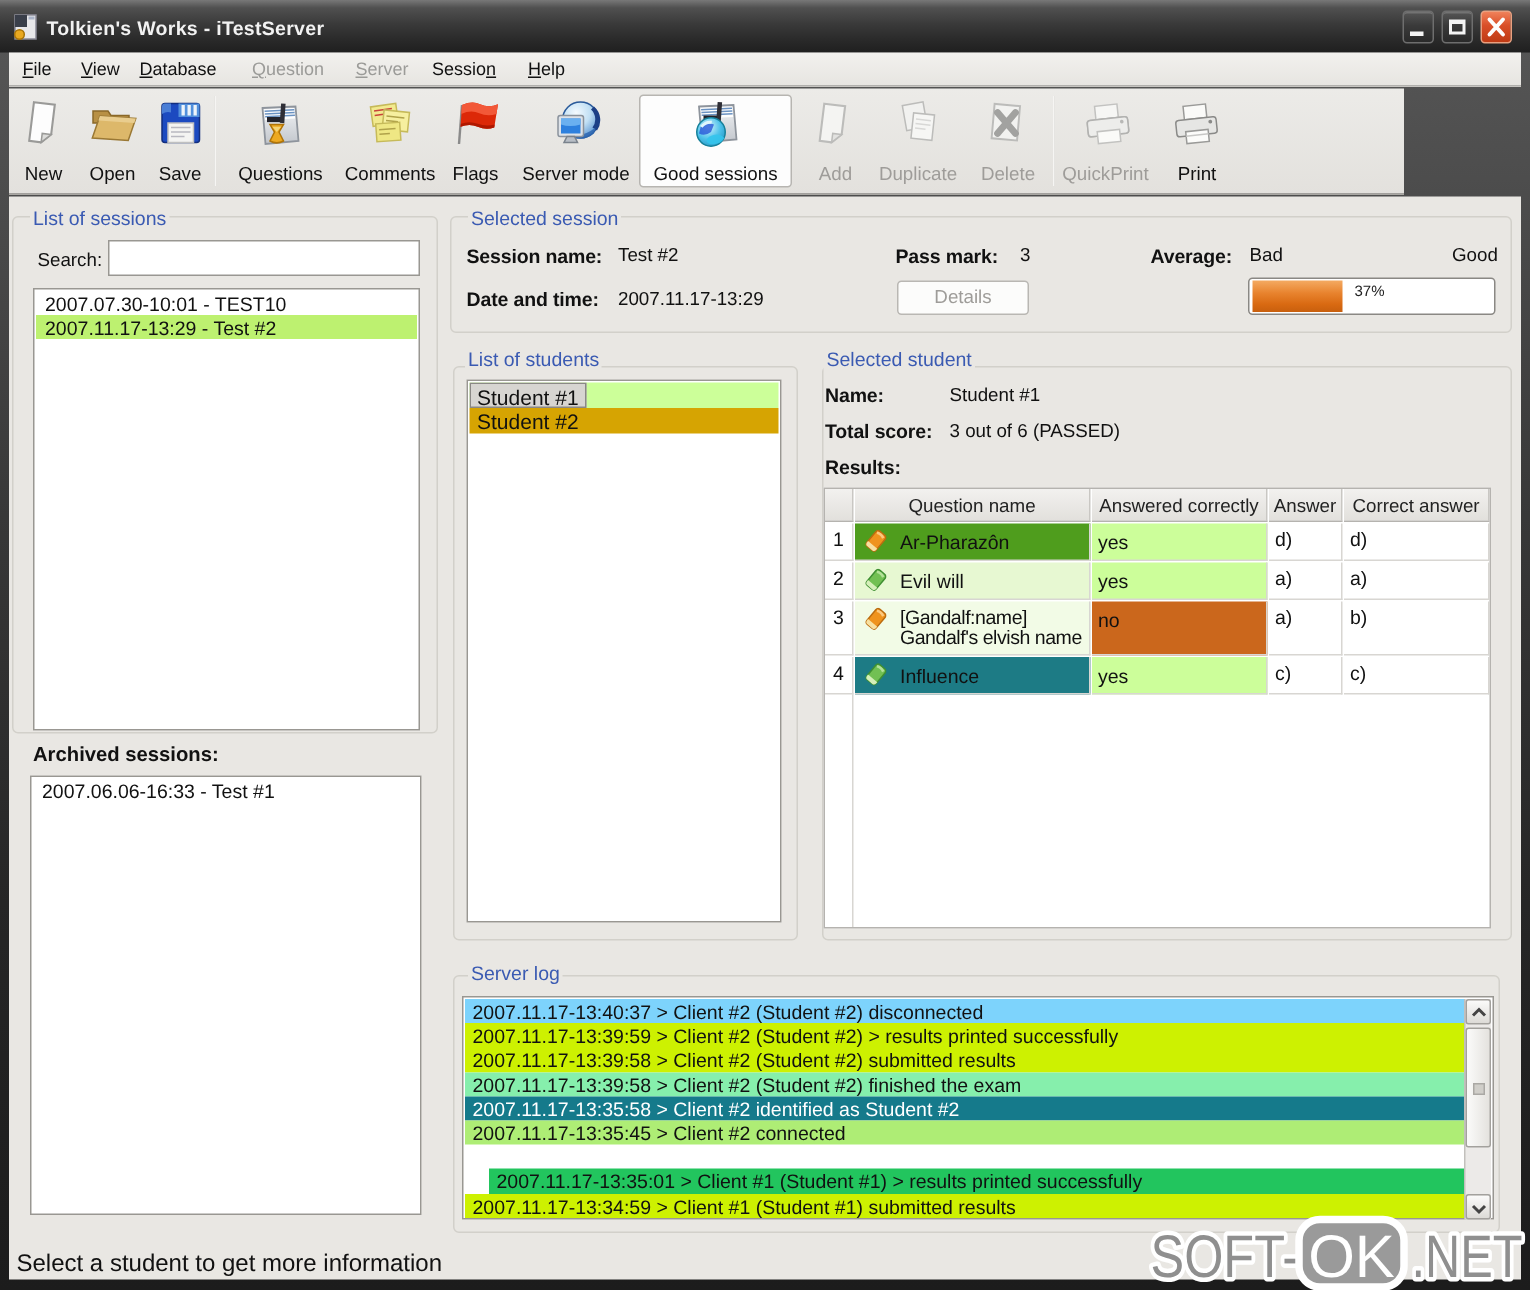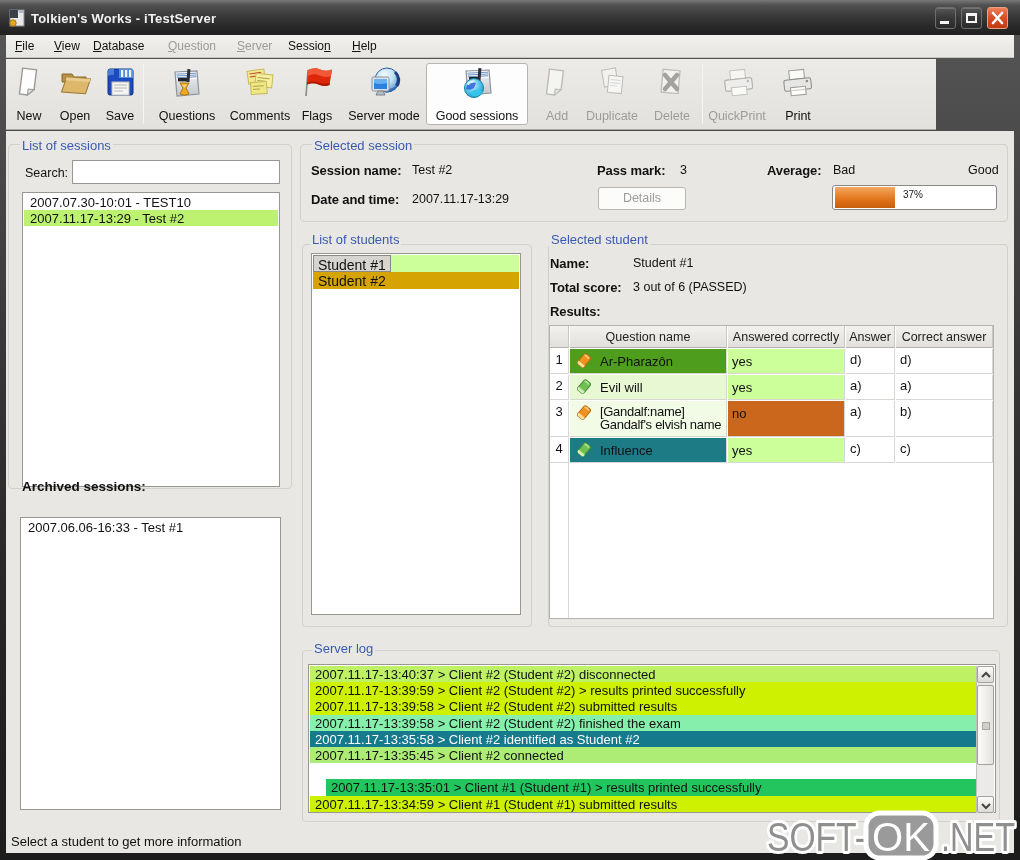--- a/index.html
+++ b/index.html
@@ -24,21 +24,21 @@
 
 #toolbar { position:absolute; left:6px; top:59px; width:930px; height:71px; background:linear-gradient(#ecebe8,#e3e1dd); border-bottom:1px solid #a9a7a3; }
 .tsep { position:absolute; top:5px; height:60px; width:1px; background:#c2c0bc; border-right:1px solid #f6f5f3; }
 .tlabel { position:absolute; top:50px; font-size:12.5px; color:#111; text-align:center; }
 .tlabel.dis { color:#9e9c99; }
 .ticon { position:absolute; top:7px; }
 #savedbtn { position:absolute; left:420px; top:4px; width:102px; height:62px; background:#fdfdfd; border:1px solid #b7b5b1; border-radius:3px; }
 
 #client { position:absolute; left:6px; top:131px; width:1008px; height:695px; background:#e9e7e3; }
 
-#status { position:absolute; left:6px; top:826px; width:1008px; height:27px; background:#e9e7e3; font-size:13px; color:#111; }
+#status { position:absolute; left:6px; top:826px; width:1008px; height:27px; background:#e9e7e3; font-size:16px; color:#111; }
 #status span { position:absolute; left:5px; top:8px; }
 
 .group { position:absolute; border:1px solid #d2d0ca; border-radius:4px; }
 .gtitle { position:absolute; font-size:13px; color:#3a5ab2; background:#e9e7e3; padding:0 2px; }
 
 .listbox { position:absolute; background:#fff; border:1px solid #999792; }
 .input { position:absolute; background:#fff; border:1px solid #999792; }
 .lbl { position:absolute; font-size:12.5px; color:#111; } .lbl b { font-size:13px; letter-spacing:-0.1px; }
 .lbl b { font-weight:bold; }
 .item { position:absolute; left:1px; right:1px; height:16.2px; font-size:13px; color:#111; padding:1px 0 0 6px; overflow:hidden; white-space:nowrap; }
@@ -244,21 +244,21 @@
   </div>
 
 <div class="group" style="left:8px; top:144px; width:284px; height:345px;"></div>
 <div class="gtitle" style="left:20px; top:138px;">List of sessions</div>
 <div class="lbl" style="left:25px; top:166px;">Search:</div>
 <div class="input" style="left:72px; top:160px; width:208px; height:24px;"></div>
 <div class="listbox" style="left:22px; top:192px; width:258px; height:295px;">
   <div class="item" style="top:1px;">2007.07.30-10:01 - TEST10</div>
   <div class="item" style="top:17px; background:#bdf170;">2007.11.17-13:29 - Test #2</div>
 </div>
-<div class="lbl" style="left:22px; top:479px; font-weight:bold; font-size:13.5px;text-align:right;">Archived sessions:</div>
+<div class="lbl" style="left:22px; top:495px; font-weight:bold; font-size:13.5px;text-align:right;">Archived sessions:</div>
 <div class="listbox" style="left:20px; top:517px; width:261px; height:293px;">
   <div class="item" style="top:1px;">2007.06.06-16:33 - Test #1</div>
 </div>
 
 <div class="group" style="left:300px; top:144px; width:708px; height:78px;"></div>
 <div class="gtitle" style="left:312px; top:138px;">Selected session</div>
 <div class="lbl" style="left:311px; top:163px;"><b>Session name:</b></div>
 <div class="lbl" style="left:412px; top:163px;">Test #2</div>
 <div class="lbl" style="left:597px; top:163px;"><b>Pass mark:</b></div>
 <div class="lbl" style="left:680px; top:163px;">3</div>
@@ -343,21 +343,21 @@
       </svg><span>Influence</span></div>
   <div class="td" style="top:112px; height:25px; left:178px; width:117px; background:#ccfe9a;">yes</div>
   <div class="td" style="top:112px; height:25px; left:296px; width:49px;">c)</div>
   <div class="td" style="top:112px; height:25px; left:346px; width:97px;">c)</div>
   <div style="position:absolute; left:0; top:137px; width:19px; height:155px; border-right:1px solid #d8d6d2;"></div>
 </div>
 
 <div class="group" style="left:302px; top:650px; width:698px; height:172px;"></div>
 <div class="gtitle" style="left:312px; top:641px;">Server log</div>
 <div class="listbox" id="logbox" style="left:308px; top:664px; width:688px; height:149px;">
-  <div class="lrow" style="top:1px; background:#bef264;">2007.11.17-13:40:37 &gt; Client #2 (Student #2) disconnected</div>
+  <div class="lrow" style="top:1px; background:#7dd3fc;">2007.11.17-13:40:37 &gt; Client #2 (Student #2) disconnected</div>
   <div class="lrow" style="top:17.2px; background:#cdf101;">2007.11.17-13:39:59 &gt; Client #2 (Student #2) &gt; results printed successfully</div>
   <div class="lrow" style="top:33.4px; background:#cdf101;">2007.11.17-13:39:58 &gt; Client #2 (Student #2) submitted results</div>
   <div class="lrow" style="top:49.6px; background:#86efac;">2007.11.17-13:39:58 &gt; Client #2 (Student #2) finished the exam</div>
   <div class="lrow" style="top:65.8px; background:#157a8b; color:#fff;">2007.11.17-13:35:58 &gt; Client #2 identified as Student #2</div>
   <div class="lrow" style="top:82px; background:#aeed75;">2007.11.17-13:35:45 &gt; Client #2 connected</div>
   <div class="lrow" style="top:114.4px; background:#22c55e;margin-left:16px;">2007.11.17-13:35:01 &gt; Client #1 (Student #1) &gt; results printed successfully</div>
   <div class="lrow" style="top:130.6px; background:#cdf101;">2007.11.17-13:34:59 &gt; Client #1 (Student #1) submitted results</div>
 
   <div id="sbar">
     <div class="sbtn" style="top:0;"><svg width="16" height="17" viewBox="0 0 16 17">

